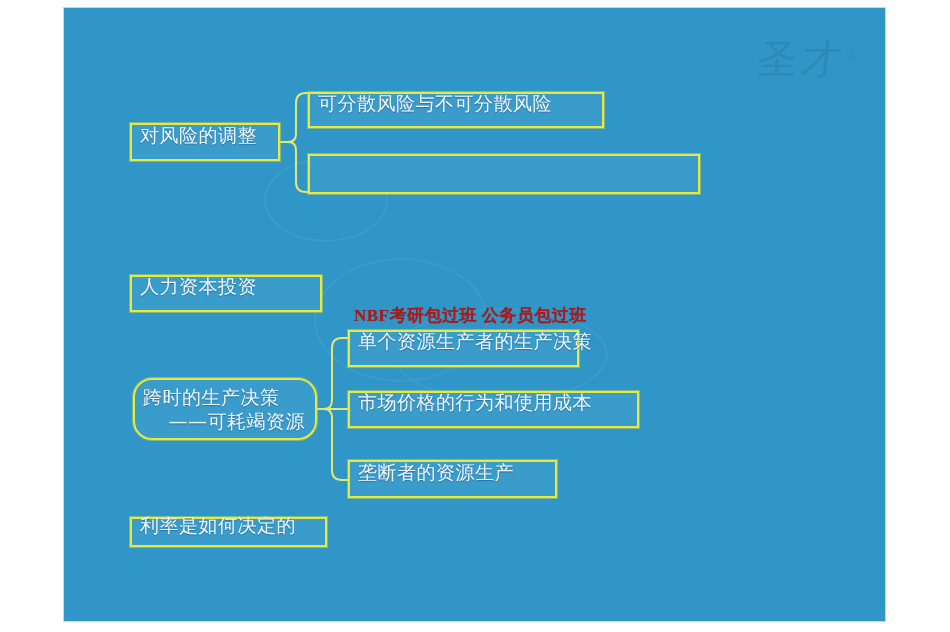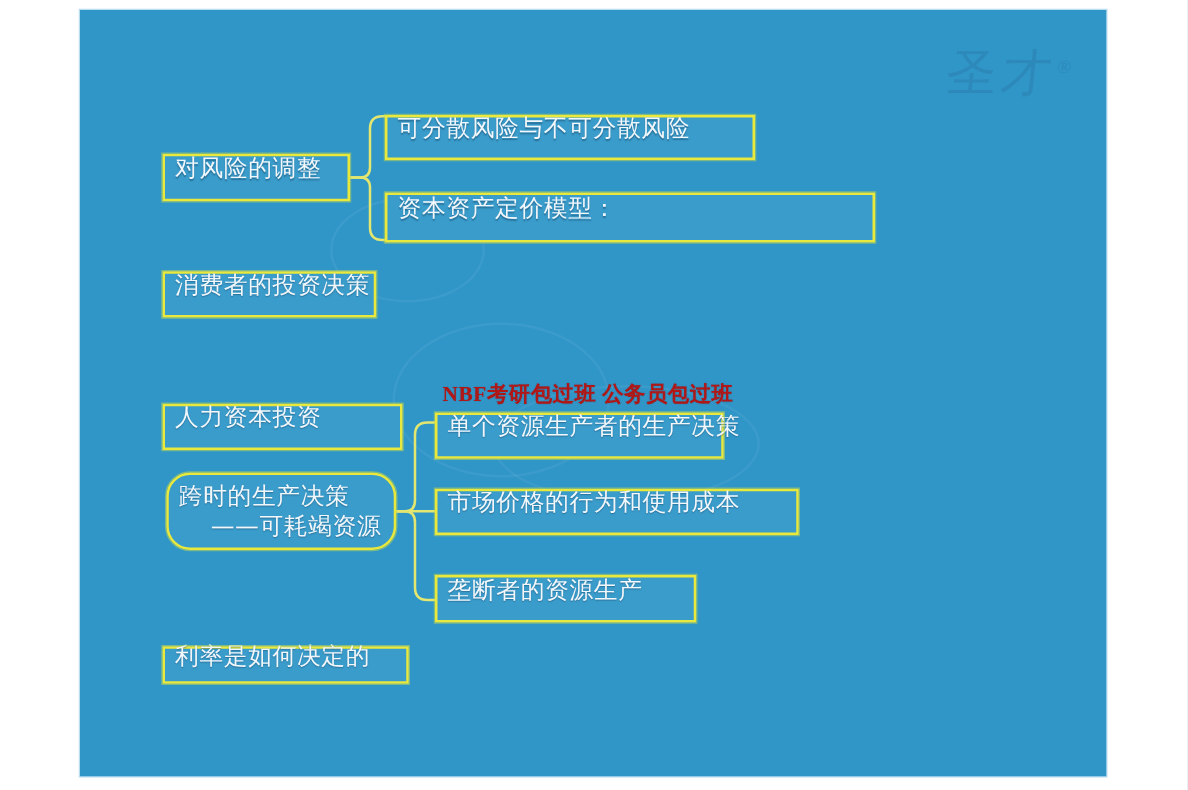--- a/index.html
+++ b/index.html
@@ -166,28 +166,24 @@
 
     <div class="node" style="left:66px;top:115px;width:150px;height:38px;">
       <span>对风险的调整</span>
     </div>
 
     <div class="node" style="left:244px;top:84px;width:296px;height:36px;">
       <span>可分散风险与不可分散风险</span>
     </div>
 
     <div class="node" style="left:244px;top:146px;width:392px;height:40px;">
-      <span>资本资产定价模型：</span>
-    </div>
-
-    <div class="node" style="left:66px;top:209px;width:171px;height:37px;">
-      <span>消费者的投资决策</span>
-    </div>
-
-    <div class="node" style="left:66px;top:267px;width:192px;height:37px;margin-top:48px;">
+    </div>
+
+
+    <div class="node" style="left:66px;top:267px;width:192px;height:37px;">
       <span>人力资本投资</span>
     </div>
 
     <div class="node two-line" style="left:69px;top:370px;width:184px;height:62px;">
       <span class="line">跨时的生产决策</span>
       <span class="line indent">——可耗竭资源</span>
     </div>
 
     <div class="node" style="left:284px;top:322px;width:231px;height:37px;">
       <span>单个资源生产者的生产决策</span>

